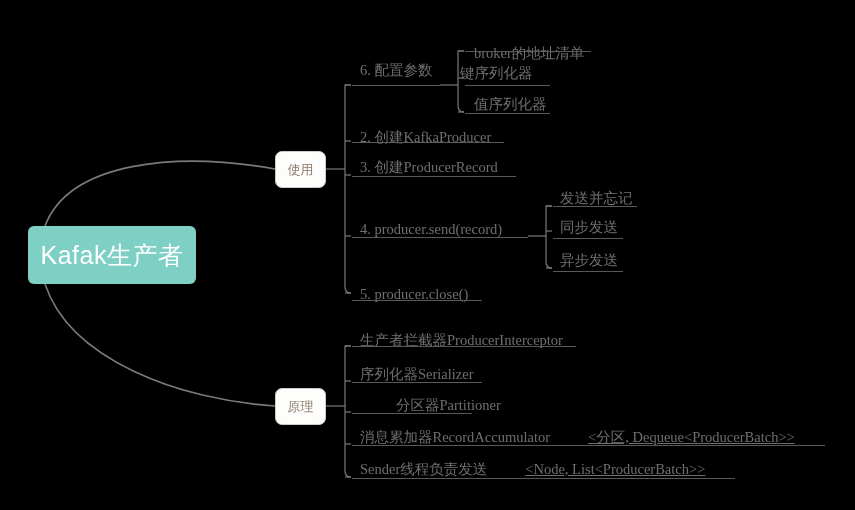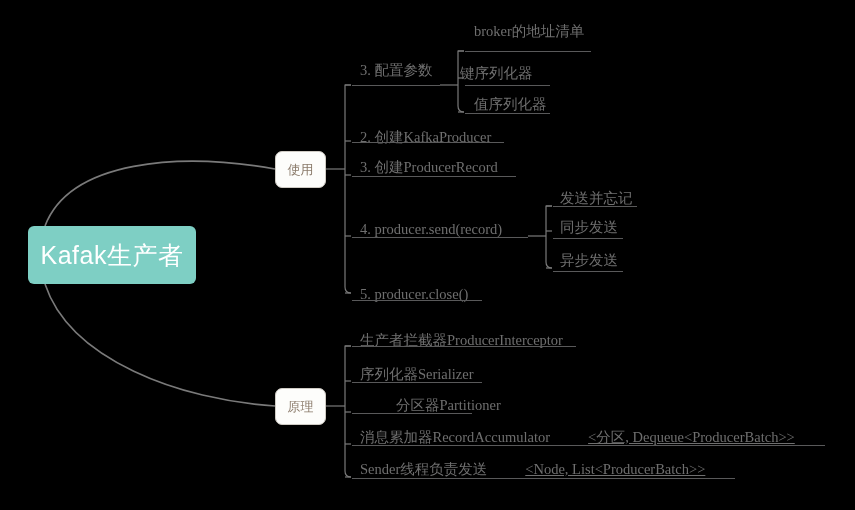--- a/index.html
+++ b/index.html
@@ -126,36 +126,36 @@
   </div>
 
   <div class="branch-node" style="left:275px; top:151px;">
     <span class="branch-label">使用</span>
   </div>
 
   <div class="branch-node" style="left:275px; top:388px;">
     <span class="branch-label">原理</span>
   </div>
 
-  <div class="leaf" style="left:360px; top:63px;">3. 配置参数</div>
+  <div class="leaf" style="left:360px; top:63px;">6. 配置参数</div>
   <div class="ul" style="left:352px; top:85px; width:88px;"></div>
 
   <div class="leaf" style="left:360px; top:130px;">2. 创建KafkaProducer</div>
   <div class="ul" style="left:352px; top:142px; width:152px;"></div>
 
   <div class="leaf" style="left:360px; top:160px;">3. 创建ProducerRecord</div>
   <div class="ul" style="left:352px; top:176px; width:164px;"></div>
 
   <div class="leaf" style="left:360px; top:222px;">4. producer.send(record)</div>
   <div class="ul" style="left:352px; top:237px; width:176px;"></div>
 
   <div class="leaf" style="left:360px; top:287px;">5. producer.close()</div>
   <div class="ul" style="left:352px; top:300px; width:130px;"></div>
 
-  <div class="leaf" style="left:474px; top:24px;">broker的地址清单</div>
+  <div class="leaf" style="left:474px; top:46px;">broker的地址清单</div>
   <div class="ul" style="left:465px; top:51px; width:126px;"></div>
 
   <div class="leaf" style="left:460px; top:66px;">键序列化器</div>
   <div class="ul" style="left:465px; top:85px; width:85px;"></div>
 
   <div class="leaf" style="left:474px; top:97px;">值序列化器</div>
   <div class="ul" style="left:465px; top:113px; width:85px;"></div>
 
   <div class="leaf" style="left:560px; top:191px;">发送并忘记</div>
   <div class="ul" style="left:553px; top:206px; width:84px;"></div>

